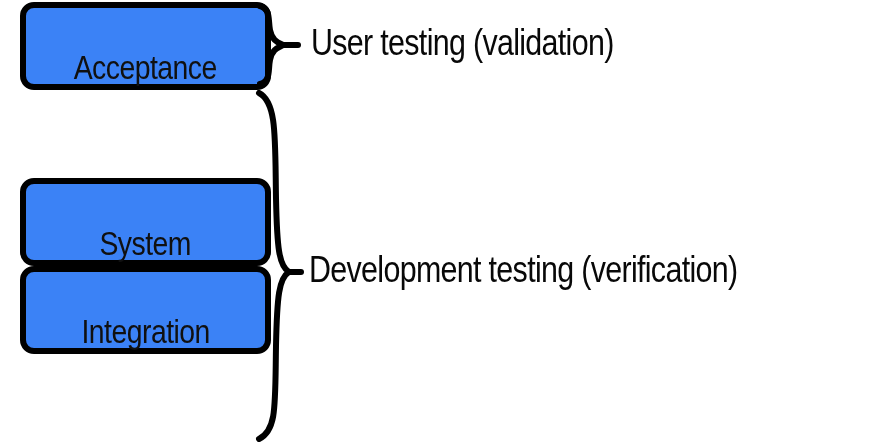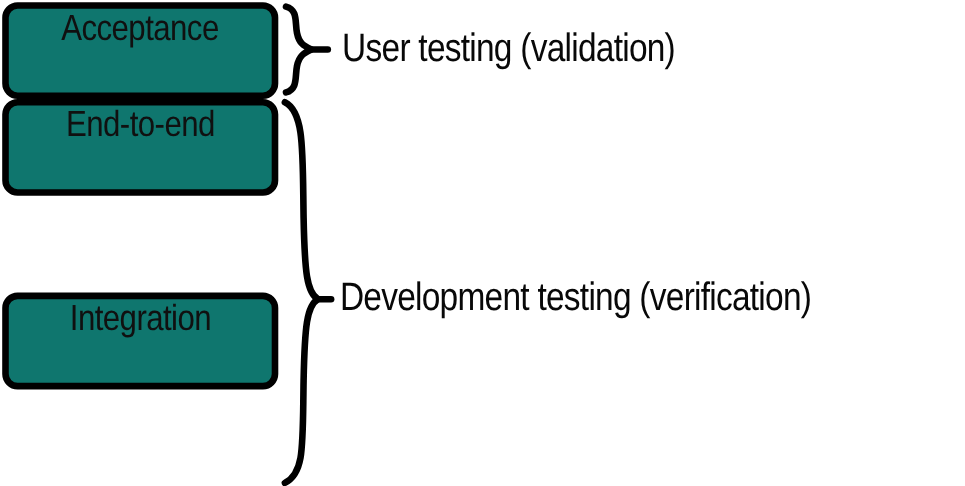--- a/index.html
+++ b/index.html
@@ -21,28 +21,28 @@
     height: 442px;
   }
   .layer-stack {
     position: absolute;
     left: 0; top: 0;
     width: 256px;
     height: 442px;
   }
   .layer-box {
     position: absolute;
-    left: 2px;
+    left: 20px;
     width: 251px;
     box-sizing: border-box;
-    background: #0f766e;
+    background: #3b82f6;
     border: 6px solid #000000;
     border-radius: 14px;
     display: flex;
-    align-items: flex-start;
+    align-items: flex-end;
     justify-content: center;
   }
   .layer-label {
     font-family: "Liberation Sans", sans-serif;
     font-size: 33px;
     font-weight: 400;
     color: #101010;
     letter-spacing: -0.6px;
     transform: scaleX(0.86);
     transform-origin: center center;
@@ -80,24 +80,24 @@
 <body>
 
 <div id="diagram-root">
 
   <div class="layer-stack">
 
     <div class="layer-box" style="top:2px; height:88px;">
       <span class="layer-label">Acceptance</span>
     </div>
 
-    <div class="layer-box" style="top:90px; height:88px;">
-      <span class="layer-label">End-to-end</span>
+
+    <div class="layer-box" style="top:178px; height:88px;">
+      <span class="layer-label">System</span>
     </div>
-
 
     <div class="layer-box" style="top:266px; height:88px;">
       <span class="layer-label">Integration</span>
     </div>
 
 
   </div>
 
   <svg class="brace-svg" style="left:255px; top:0px;" width="50" height="95" viewBox="0 0 50 95">
     <path d="M 5 6

